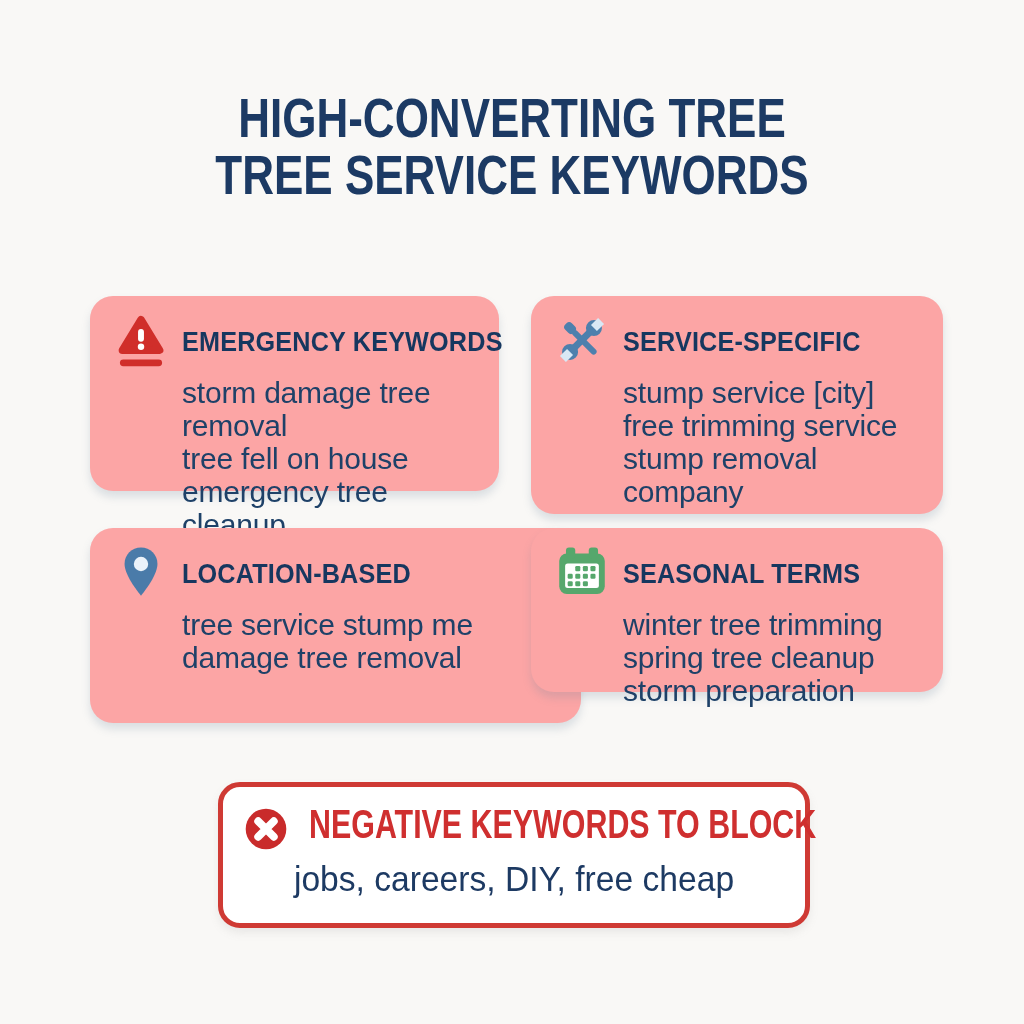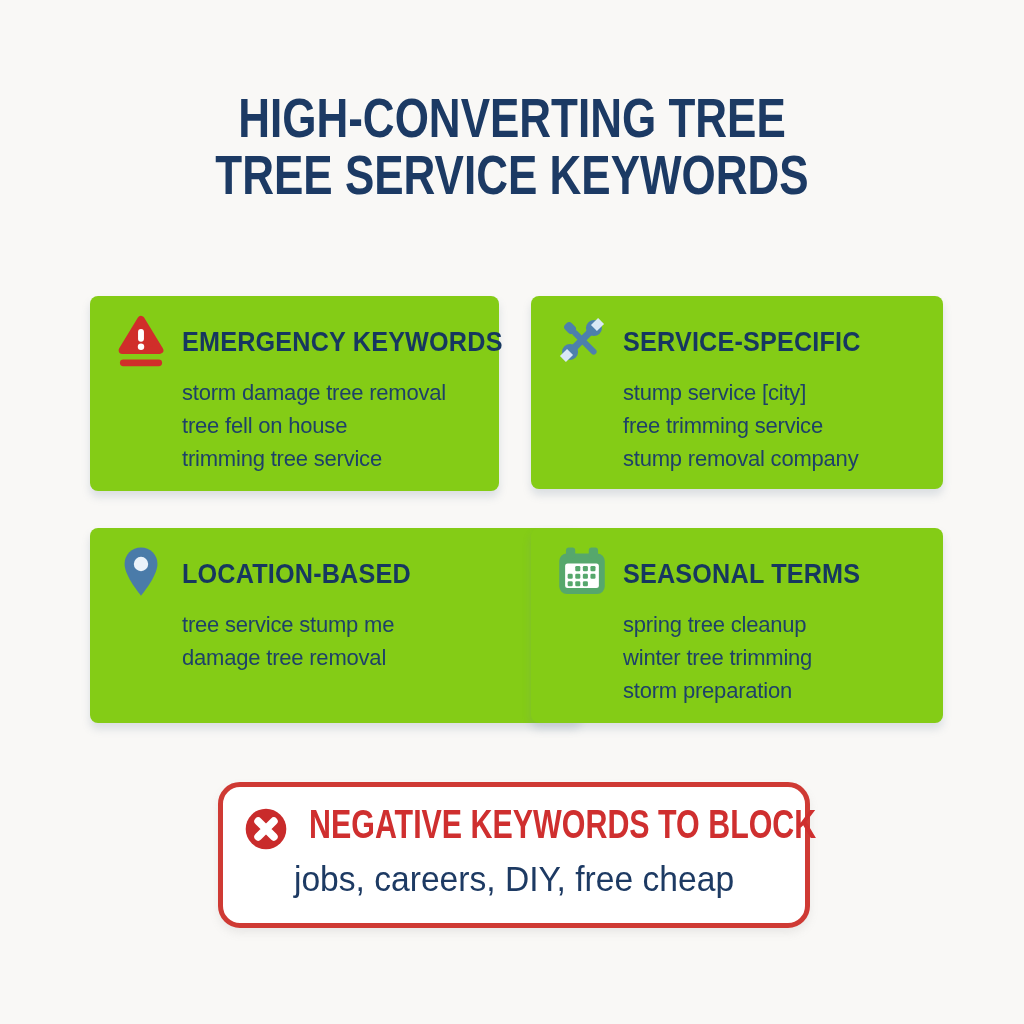--- a/index.html
+++ b/index.html
@@ -24,28 +24,28 @@
     text-align: center;
     color: #1c3a64;
     font-weight: bold;
     font-size: 55px;
     line-height: 57px;
     letter-spacing: 0px;
     transform: scaleX(0.80);
   }
   .card {
     position: absolute;
-    background: #84cc16;
-    border-radius: 8px;
+    background: #fca5a5;
+    border-radius: 23px;
     box-shadow: 0 6px 9px rgba(110, 130, 155, 0.22);
   }
   #card-emergency { left: 90px;  top: 296px; width: 409px; height: 195px; }
-  #card-service   { left: 531px; top: 296px; width: 412px; height: 193px; }
+  #card-service   { left: 531px; top: 296px; width: 412px; height: 218px; }
   #card-location  { left: 90px;  top: 528px; width: 491px; height: 195px; }
-  #card-seasonal  { left: 531px; top: 528px; width: 412px; height: 195px; }
+  #card-seasonal  { left: 531px; top: 528px; width: 412px; height: 164px; }
 
   .card-icon {
     position: absolute;
     left: 24px;
     top: 17px;
     width: 54px;
     height: 54px;
   }
   .card-title {
     position: absolute;
@@ -56,21 +56,21 @@
     color: #16375f;
     letter-spacing: 0.2px;
     white-space: nowrap;
     transform: scaleX(0.90);
     transform-origin: left center;
   }
   .card-keywords {
     position: absolute;
     left: 92px;
     top: 80px;
-    font-size: 22px;
+    font-size: 30px;
     line-height: 33px;
     color: #1e4168;
     letter-spacing: -0.2px;
   }
   .negative-box {
     position: absolute;
     left: 218px;
     top: 782px;
     width: 592px;
     height: 146px;
@@ -126,21 +126,21 @@
     <svg class="card-icon" viewBox="0 0 64 64">
       <path d="M32 8 L54 44 L10 44 Z" fill="#d02e2a" stroke="#d02e2a" stroke-width="9" stroke-linejoin="round"></path>
       <rect x="28.5" y="19" width="7" height="15" rx="3.5" fill="#ffffff"></rect>
       <circle cx="32" cy="40" r="3.8" fill="#ffffff"></circle>
       <rect x="7" y="55" width="50" height="8" rx="4" fill="#d02e2a"></rect>
     </svg>
     <div class="card-title">EMERGENCY KEYWORDS</div>
     <div class="card-keywords">
       <div>storm damage tree removal</div>
       <div>tree fell on house</div>
-      <div>trimming tree service</div>
+      <div>emergency tree cleanup</div>
     </div>
   </div>
 
   <div class="card" id="card-service">
     <svg class="card-icon" viewBox="0 0 64 64">
 
       <g transform="rotate(-45 32 32)">
         <rect x="26.5" y="5" width="11" height="14" rx="4.5" fill="#4d80ad"></rect>
         <rect x="28.5" y="17" width="7" height="38" rx="3.5" fill="#4d80ad"></rect>
       </g>
@@ -187,22 +187,22 @@
           <rect x="24" y="34" width="6" height="6" rx="1.5"></rect>
           <rect x="33" y="34" width="6" height="6" rx="1.5"></rect>
           <rect x="42" y="34" width="6" height="6" rx="1.5"></rect>
         <rect x="15" y="43" width="6" height="6" rx="1.5"></rect>
           <rect x="24" y="43" width="6" height="6" rx="1.5"></rect>
           <rect x="33" y="43" width="6" height="6" rx="1.5"></rect>
       </g>
     </svg>
     <div class="card-title">SEASONAL TERMS</div>
     <div class="card-keywords">
+      <div>winter tree trimming</div>
       <div>spring tree cleanup</div>
-      <div>winter tree trimming</div>
       <div>storm preparation</div>
     </div>
   </div>
 
   <div class="negative-box">
     <svg class="negative-icon" viewBox="0 0 64 64">
       <circle cx="32" cy="32" r="26" fill="#c92b2b"></circle>
       <path d="M22 22 L42 42 M42 22 L22 42" stroke="#ffffff" stroke-width="10" stroke-linecap="round"></path>
     </svg>
     <div class="negative-title">NEGATIVE KEYWORDS TO BLOCK</div>

